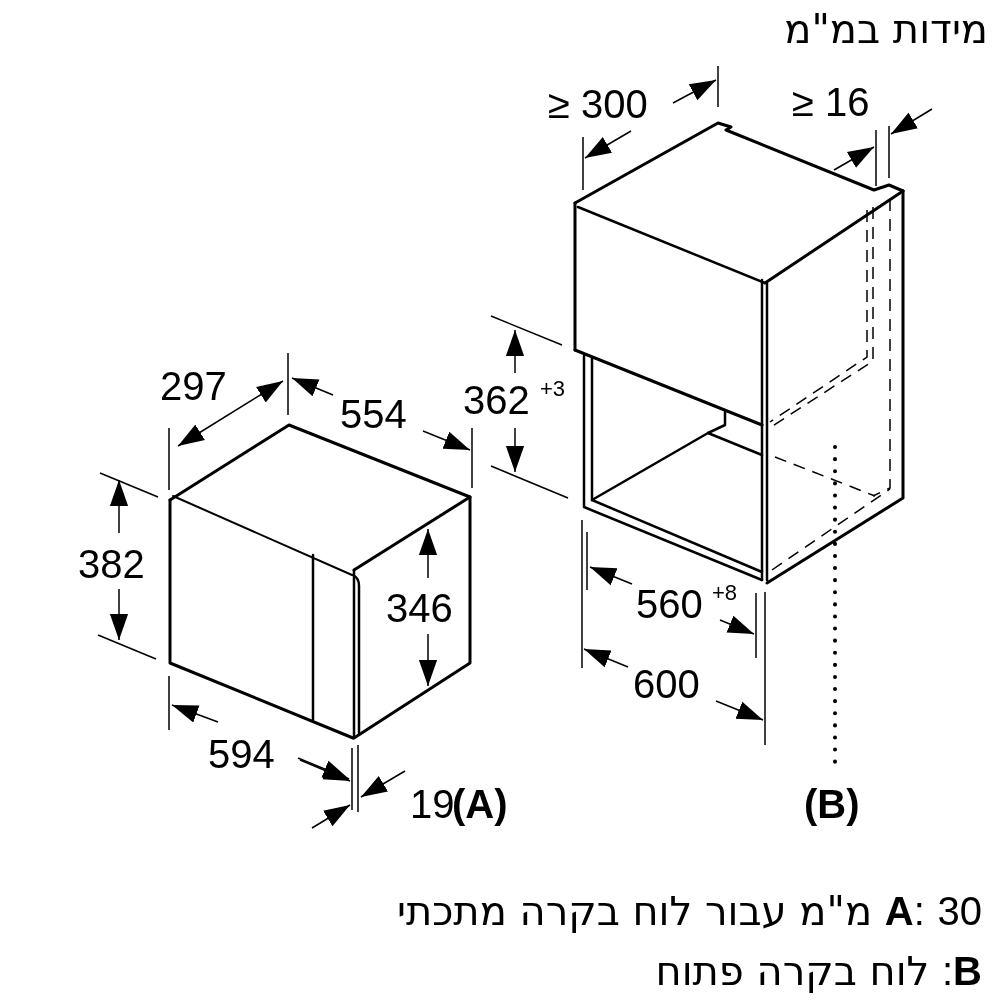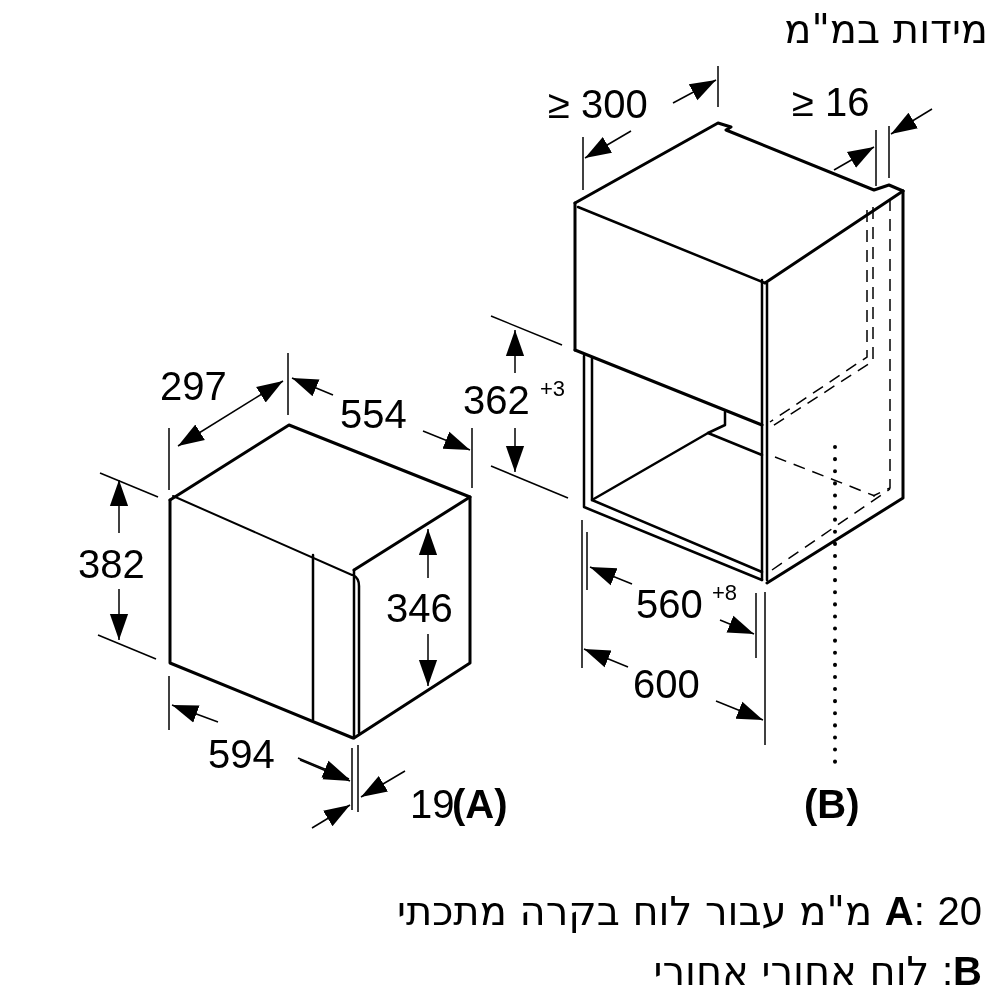--- a/index.html
+++ b/index.html
@@ -147,19 +147,19 @@
   <text class="dim" x="463" y="414">362</text>
   <text class="dim sup" x="540" y="396">+3</text>
   <text class="dim" x="636" y="618">560</text>
   <text class="dim sup" x="712" y="600">+8</text>
   <text class="dim" x="633" y="698">600</text>
   <text class="dim bold" x="804" y="818">(B)</text>
 </svg>
 
 <div class="legend" style="top:888px;">
   <span class="key">A</span><span class="num">:</span>
-  <span class="num">20</span>
+  <span class="num">30</span>
   <span>מ"מ עבור לוח בקרה מתכתי</span>
 </div>
 <div class="legend" style="top:948px;">
   <span class="key">B</span><span class="num">:</span>
-  <span>לוח אחורי אחורי</span>
+  <span>לוח בקרה פתוח</span>
 </div>
 
 </body></html>

